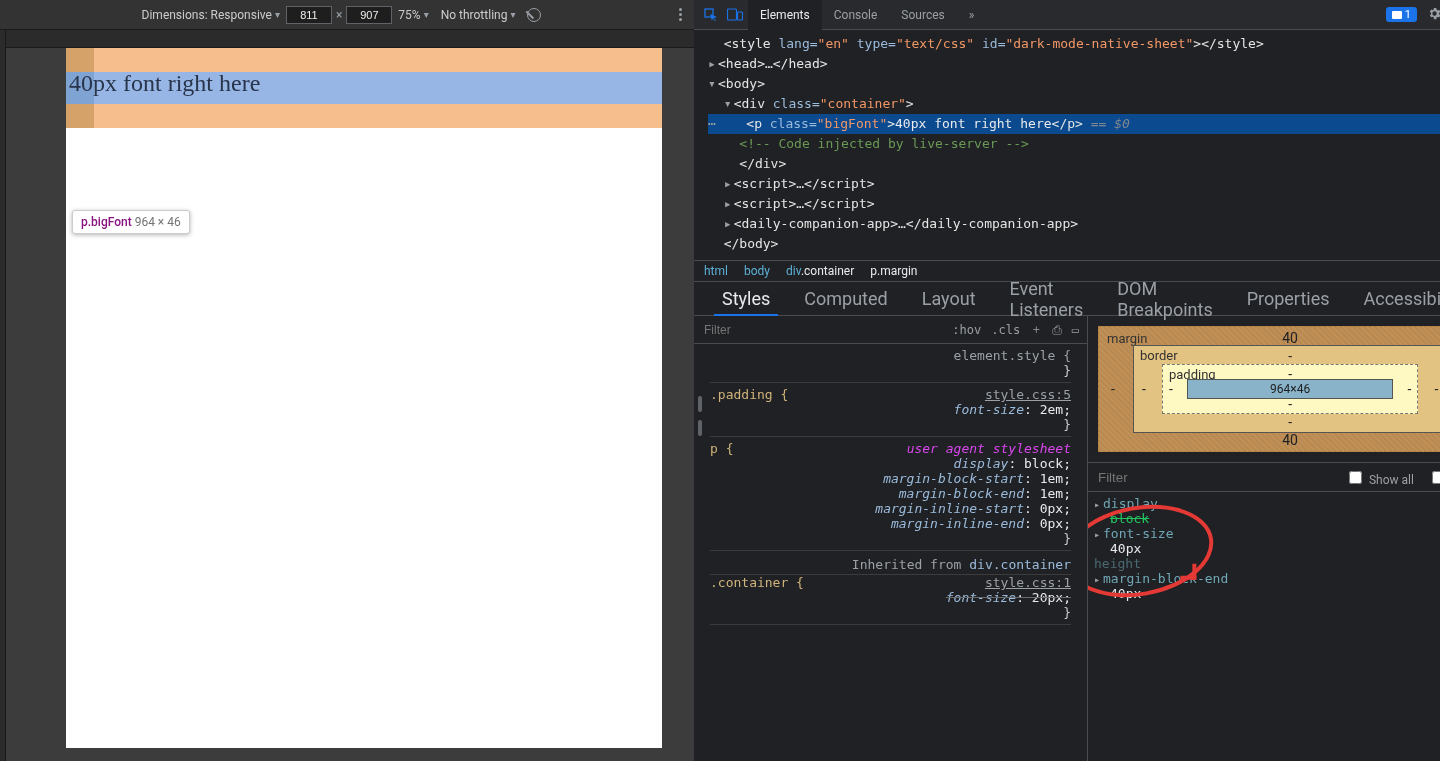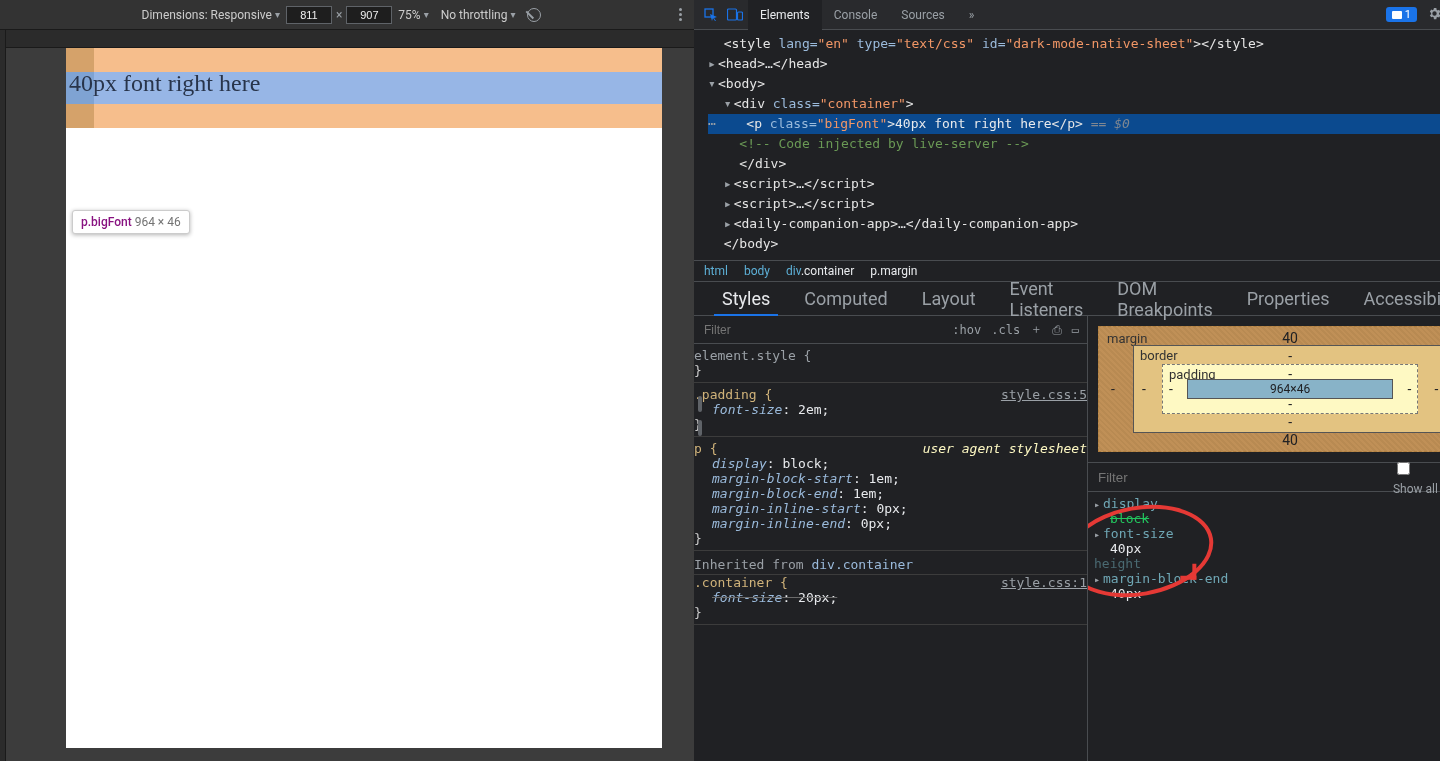--- a/index.html
+++ b/index.html
@@ -56,26 +56,26 @@
 
   .styles-tabs { height:34px; border-bottom:1px solid #494c50; display:flex; align-items:center; font-size:18px; padding:0 20px; gap:18px; }
   .styles-tabs .st { color:#9aa0a6; padding:0 8px; height:34px; display:inline-flex; align-items:center; }
   .styles-tabs .st.active { color:#e8eaed; background:#202124; border-bottom:2px solid #1a73e8; margin-bottom:-1px; }
 
   .lower { flex:1; display:flex; min-height:0; }
   .styles-panel { flex:0 0 394px; border-right:1px solid #494c50; display:flex; flex-direction:column; font-family: Menlo, Consolas, monospace; font-size:13px; }
   .styles-toolbar { height:28px; border-bottom:1px solid #494c50; display:flex; align-items:center; padding:0 8px; gap:10px; }
   .styles-toolbar input { flex:1; background:transparent; border:none; outline:none; color:#ccc; font-size:12px; }
   .styles-toolbar .tool { color:#9aa0a6; font-size:12px; cursor:pointer; }
-  .rules { flex:1; overflow:auto; padding:4px 0; }
+  .rules { flex:1; overflow:auto; padding:4px 16px;text-align:right; }
   .rule { margin-bottom:4px; border-bottom:1px solid #3c3c3c; padding-bottom:4px; }
   .rule .head { display:flex; }
   .rule .selector { color:#d0b37a; }
   .rule .src { margin-left:auto; color:#9aa0a6; text-decoration:underline; font-style:normal; }
-  .rule .ua { margin-left:auto; color:#fef9c3; font-style:italic; }
+  .rule .ua { margin-left:auto; color:#d946ef; font-style:italic; }
   .rule .prop { padding-left:18px; }
   .rule .prop .name { color:#9bbbdc; font-style:italic; }
   .rule .prop .colon { color:#e8eaed; }
   .rule .prop .value { color:#e8eaed; }
   .rule .strike { text-decoration:line-through; color:#6b6b6b; }
   .inherited { color:#9aa0a6; padding:2px 0; border-bottom:1px solid #3c3c3c; }
   .inherited .sel { color:#9bbbdc; }
 
   .side-panel { flex:1; display:flex; flex-direction:column; }
   .box-model { padding:10px; }
@@ -84,21 +84,21 @@
   .bm-padding { border:1px dashed #777; background:#fef9c3; padding:14px 24px; position:relative; }
   .bm-content { border:1px solid #555; background:#88b3c8; text-align:center; font-size:12px; padding:2px 10px; position:relative; color:#202124; }
   .bm-label { position:absolute; font-size:13px; color:#333; }
   .bm-margin > .bm-label { top:4px; left:8px; }
   .bm-border > .bm-label { top:2px; left:6px; }
   .bm-padding > .bm-label { top:2px; left:6px; }
   .bm-num { position:absolute; font-size:14px; color:#202124; }
 
   .computed-filter { height:30px; border-top:1px solid #494c50; border-bottom:1px solid #494c50; display:flex; align-items:center; padding:0 8px; gap:14px; font-size:12px; color:#9aa0a6; }
   .computed-filter input.f { flex:1; background:transparent; border:none; outline:none; color:#ccc; }
-  .computed-filter label { display:inline-flex; align-items:flex-start; gap:4px;flex-direction:column; }
+  .computed-filter label { display:inline-flex; align-items:flex-end; gap:4px; }
   .computed { flex:1; overflow:auto; font-family: Menlo, Consolas, monospace; font-size:13px; padding:4px 6px; position:relative; }
   .comp-row .cname { color:#6fa7b5; }
   .comp-row .cval { color:#e8eaed; display:block; padding-left:16px; }
   .comp-row .cval.grey { color:#22c55e; }
   .comp-row .tri2::before { content:"\25B8"; color:#9aa0a6; font-size:10px; margin-right:3px; }
   .red-circle { position:absolute; width:150px; height:90px; border:4px solid #e53935; border-radius:50%; top:14px; left:-24px; transform:rotate(-10deg); pointer-events:none; }
   .red-circle::after { content:""; position:absolute; width:12px; height:12px; border-right:4px solid #e53935; border-bottom:4px solid #e53935; bottom:4px; right:18px; transform:rotate(10deg); }
 </style>
 </head>
 <body>

